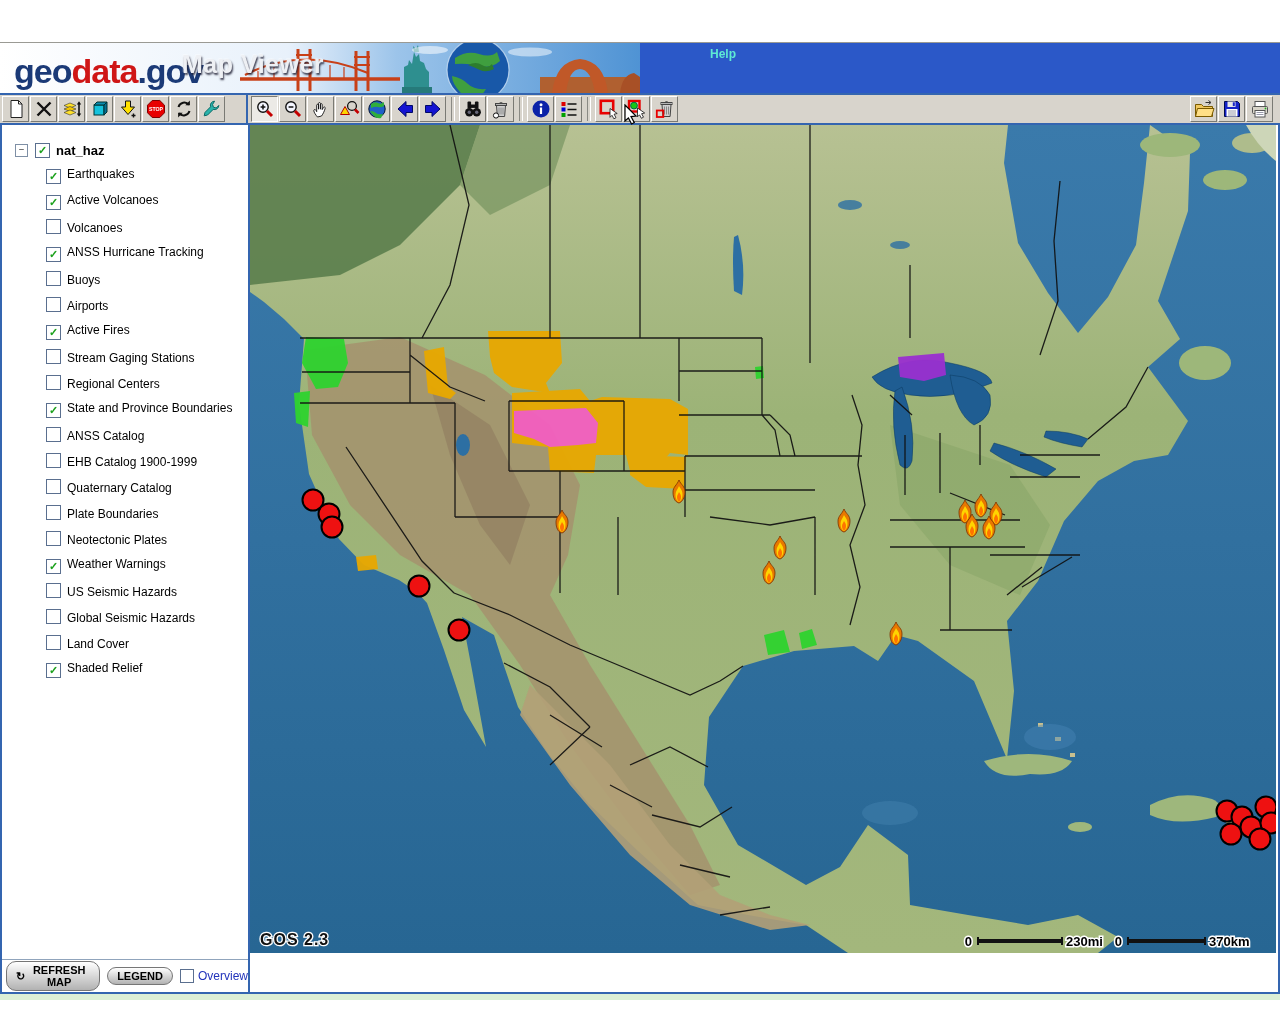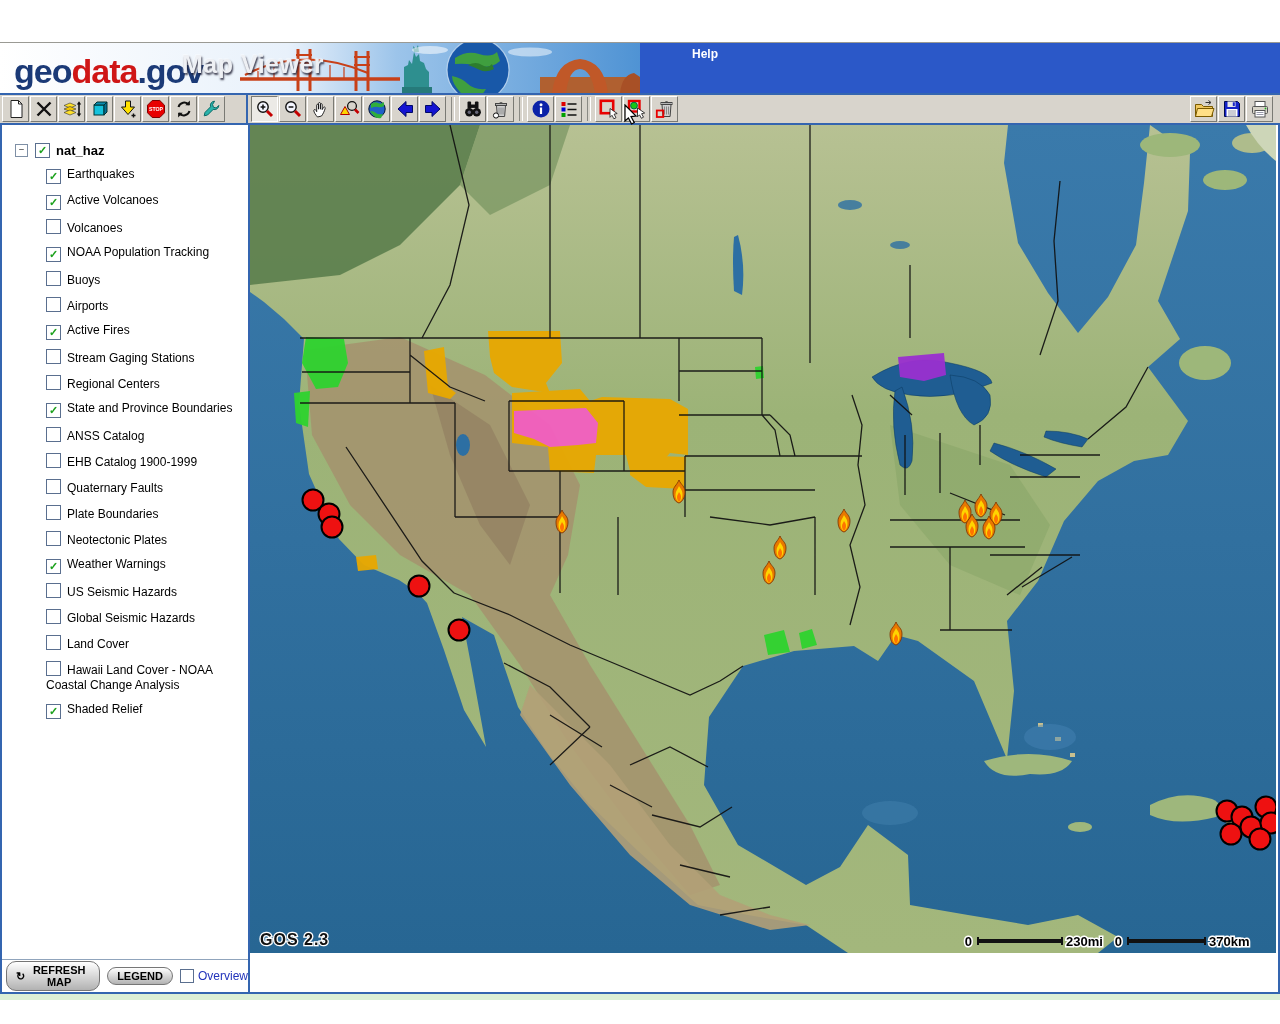--- a/index.html
+++ b/index.html
@@ -7,21 +7,21 @@
   .topspace{height:42px;background:#fff;border-bottom:1px solid #9a9a94}
   
   .banner{height:50px;display:flex;position:relative;background:#fff}
   .logo-wrap{width:640px;flex:none;position:relative;background:#fff;overflow:hidden}
   .logo-wrap svg{position:absolute;left:0;top:0}
   .logo-text{position:absolute;left:14px;top:9px;font-size:34px;font-weight:bold;letter-spacing:-1px;white-space:nowrap}
   .lg-geo,.lg-gov{color:#1b3a77}
   .lg-data{color:#cf1616}
   .app-title{position:absolute;left:182px;top:7px;font-size:25px;font-weight:bold;color:#eef0f4;letter-spacing:.5px;white-space:nowrap;
     text-shadow:1px 2px 2px rgba(30,30,50,.85),-1px -1px 1px rgba(255,255,255,.35)}
-  .help-bar{flex:1;background:#2b58c8;color:#ffffff;font-weight:bold;font-size:12px;padding:4px 0 0 52px;box-sizing:border-box}
+  .help-bar{flex:1;background:#2b58c8;color:#5eead4;font-weight:bold;font-size:12px;padding:4px 0 0 70px;box-sizing:border-box}
   
   .toolbar{height:28px;background:#d8d4cc;border-top:2px solid #3465b0;border-bottom:2px solid #3465b0;display:flex;align-items:center;padding:0 2px;position:relative}
   .tb-group{display:flex;align-items:center}
   #tb-left{width:244px;flex:none}
   .tb-bluediv{width:2px;align-self:stretch;background:#3465b0;margin-right:3px}
   #tb-file{margin-left:auto;margin-right:4px}
   .tbtn{width:27px;height:26px;background:#d8d4cc;border:1px solid;border-color:#fff #7a7a74 #7a7a74 #fff;display:flex;align-items:center;justify-content:center;margin-right:1px;box-sizing:border-box;padding:0}
   .tbtn.pressed{border-color:#7a7a74 #fff #fff #7a7a74;background:#eceae6}
   .tsep{width:2px;height:24px;border-left:1px solid #8a8a84;border-right:1px solid #fff;margin:0 4px}
   
@@ -381,37 +381,36 @@
     <div class="tree">
       <div class="group-row">
         <span class="expander">−</span>
         <span class="cb" id="group-cb">✓</span>
         <span>nat_haz</span>
       </div>
       <div id="layer-list">
           <label class="layer-item"><span class="cb">✓</span><span>Earthquakes</span></label>
           <label class="layer-item"><span class="cb">✓</span><span>Active Volcanoes</span></label>
           <label class="layer-item"><span class="cb"></span><span>Volcanoes</span></label>
-          <label class="layer-item"><span class="cb">✓</span><span>NOAA Population Tracking</span></label>
+          <label class="layer-item"><span class="cb">✓</span><span>ANSS Hurricane Tracking</span></label>
           <label class="layer-item"><span class="cb"></span><span>Buoys</span></label>
           <label class="layer-item"><span class="cb"></span><span>Airports</span></label>
           <label class="layer-item"><span class="cb">✓</span><span>Active Fires</span></label>
           <label class="layer-item"><span class="cb"></span><span>Stream Gaging Stations</span></label>
           <label class="layer-item"><span class="cb"></span><span>Regional Centers</span></label>
           <label class="layer-item"><span class="cb">✓</span><span>State and Province Boundaries</span></label>
           <label class="layer-item"><span class="cb"></span><span>ANSS Catalog</span></label>
           <label class="layer-item"><span class="cb"></span><span>EHB Catalog 1900-1999</span></label>
-          <label class="layer-item"><span class="cb"></span><span>Quaternary Faults</span></label>
+          <label class="layer-item"><span class="cb"></span><span>Quaternary Catalog</span></label>
           <label class="layer-item"><span class="cb"></span><span>Plate Boundaries</span></label>
           <label class="layer-item"><span class="cb"></span><span>Neotectonic Plates</span></label>
           <label class="layer-item"><span class="cb">✓</span><span>Weather Warnings</span></label>
           <label class="layer-item"><span class="cb"></span><span>US Seismic Hazards</span></label>
           <label class="layer-item"><span class="cb"></span><span>Global Seismic Hazards</span></label>
           <label class="layer-item"><span class="cb"></span><span>Land Cover</span></label>
-          <label class="layer-item"><span class="cb"></span><span>Hawaii Land Cover - NOAA Coastal Change Analysis</span></label>
           <label class="layer-item"><span class="cb">✓</span><span>Shaded Relief</span></label>
         </div>
     </div>
     <div class="sidebar-footer">
       <button class="pill">
           <span class="rg">↻</span>
           <span>REFRESH MAP</span>
         </button>
       <button class="pill">
           <span>LEGEND</span>

